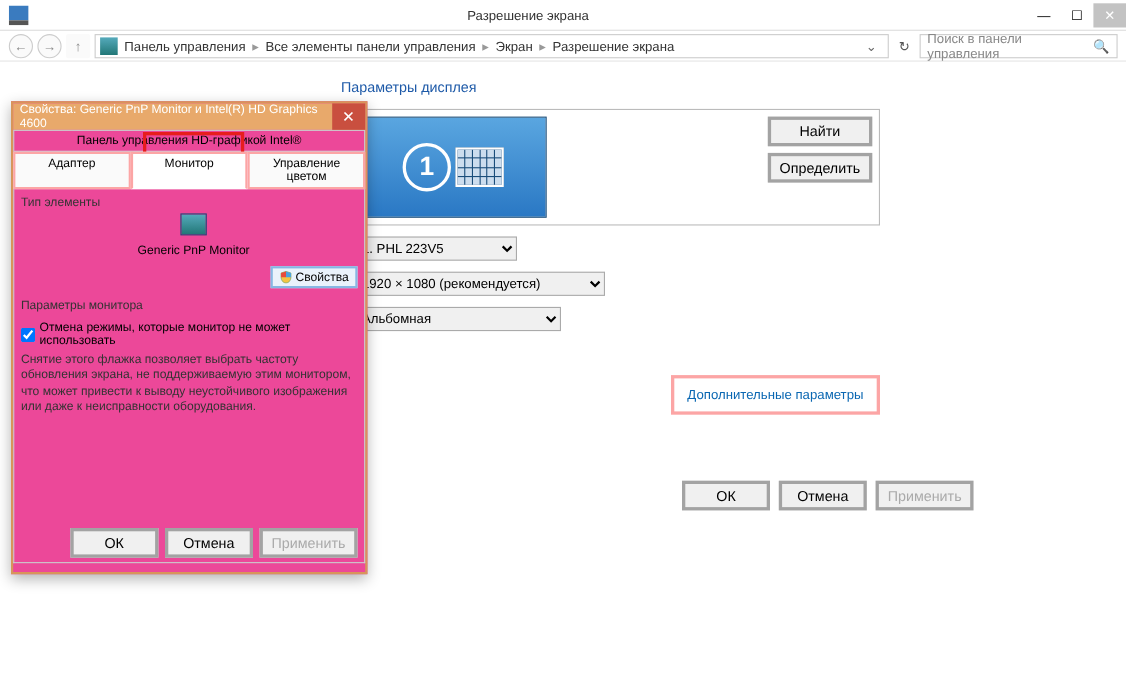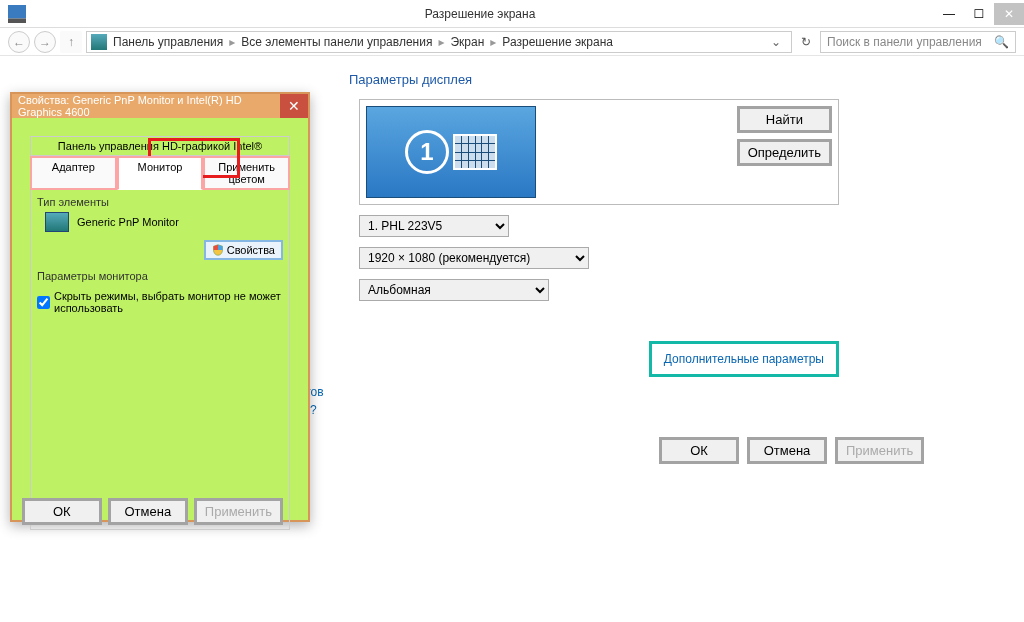--- a/index.html
+++ b/index.html
@@ -16,25 +16,25 @@
   
   .navbar { height: 28px; display:flex; align-items:center; gap:4px; padding: 0 8px; border-bottom:1px solid #e5e5e5; font-size:12px; }
   .navbtn { width:22px; height:22px; border:1px solid #ccc; border-radius:50%; display:flex; align-items:center; justify-content:center; color:#888; background:#fafafa; }
   .navbtn.up { border-radius:2px; border:none; }
   .addrbar { flex:1; display:flex; align-items:center; gap:2px; border:1px solid #ccc; height:22px; padding:0 4px; }
   .bc-icon { width:16px; height:16px; background:linear-gradient(#5ab,#277); }
   .bc { color:#333; padding:0 4px; }
   .bc-sep { color:#999; }
   .addr-drop { color:#666; margin-left:auto; padding:0 6px; }
   .refresh { width:20px; text-align:center; color:#555; }
-  .searchbox { width:196px; height:22px; border:1px solid #ccc; padding:0 6px; font-size:12px; color:#888; display:flex; align-items:center; justify-content:space-between; }
+  .searchbox { width:180px; height:22px; border:1px solid #ccc; padding:0 6px; font-size:12px; color:#888; display:flex; align-items:center; justify-content:space-between; }
   .searchbox .mag { color:#777; }
 
   
-  .content { padding: 10px 42px 0 30px; position:relative;margin-left:39px; }
+  .content { padding: 10px 42px 0 30px; position:relative; }
   .page-title { color:#1e5aa8; font-size:13px; margin: 6px 0 12px 280px; }
   .display-panel { margin-left: 290px; }
   .monitor-box { border:1px solid #bbb; padding:6px; width:480px; display:flex; align-items:flex-start; gap:20px; }
   .monitor-preview { width:170px; height:92px; background:linear-gradient(#5aa6e0,#2a78c4); border:1px solid #1a4d7a; display:flex; align-items:center; justify-content:center; gap:4px; }
   .mon-num { width:44px; height:44px; border:3px solid #fff; border-radius:50%; color:#fff; font-size:24px; font-weight:bold; display:flex; align-items:center; justify-content:center; }
   .mon-grid { width:44px; height:36px; display:grid; grid-template-columns:repeat(6,1fr); grid-template-rows:repeat(4,1fr); gap:1px; background:#1a4d7a; border:2px solid #fff; }
   .mon-grid div { background:#cde; }
   .right-btns { display:flex; flex-direction:column; gap:6px; margin-left:auto; }
   .btn { background:#f0f0f0; border:3px solid #a3a3a3; font-size:13px; padding:3px 8px; cursor:pointer; min-width:80px; }
   .btn.disabled { color:#aaa; }
@@ -43,46 +43,46 @@
   select.wsel { font-size:12px; border:1px solid #aaa; padding:2px 4px; background:#f0f0f0; }
 
   .links-row { margin-top:40px; display:flex; justify-content:space-between; width:480px; font-size:12px; }
   .link { color:#0a67b2; cursor:pointer; }
   .small-links { margin-top:8px; font-size:12px; color:#0a67b2; }
   .small-links div { margin-bottom:4px; cursor:pointer; }
 
   .bottom-btns { margin-top:20px; margin-left:300px; display:flex; gap:8px; }
   
   
-  .dialog { position:absolute; left:10px; top:92px; width:300px; height:430px; background:#bef264; border:2px solid #d8955a; box-shadow:0 4px 12px rgba(0,0,0,.3); z-index:10; }
+  .dialog { position:absolute; left:10px; top:92px; width:324px; height:430px; background:#ec4899; border:2px solid #d8955a; box-shadow:0 4px 12px rgba(0,0,0,.3); z-index:10; }
   .dlg-title { height:24px; background:#e8a96b; color:#fff; display:flex; align-items:center; font-size:11px; padding-left:6px; }
   .dlg-close { width:32px; height:24px; background:#c94f3f; color:#fff; display:flex; align-items:center; justify-content:center; margin-left:auto; cursor:pointer; font-size:14px; }
-  .dlg-body { padding:18px; font-size:11px; }
+  .dlg-body { padding:0; font-size:11px; }
   .tab-top { flex:1 1 100%; text-align:center; border:1px solid #ccc; padding:3px; font-size:11px; }
   .tab { border:2px solid #fca5a5; padding:3px 10px; background:#fafafa; cursor:pointer; }
   .tab.active { background:#fff; border-bottom:1px solid #fff; position:relative; z-index:1; }
   .tab-row2 { display:flex; }
   .tab-row2 .tab { flex:1; text-align:center; }
   .tab-content { border:1px solid #ccc; border-top:none; padding:6px; height:340px; position:relative; }
   .group-label { font-size:11px; color:#333; }
-  .mon-info { display:flex; align-items:center; gap:8px; margin:4px 0 8px 8px; }
+  .mon-info { display:flex; align-items:center; gap:8px; margin:4px 0 8px 8px;flex-direction:column; }
   .mon-icon-sm { width:24px; height:20px; background:linear-gradient(#5ab,#277); border:1px solid #247; }
   .prop-btn-row { display:flex; justify-content:flex-end; margin-bottom:10px; }
   .prop-btn { border:2px solid #86b7e3; background:#eaf2fb; padding:2px 6px; display:flex; align-items:center; gap:3px; cursor:pointer; font-size:11px; }
   .shield { width:12px; height:12px; }
   .shield svg { width:12px; height:12px; }
   .hl-red { border:3px solid #e71d1d; }
   .refresh-sel { width: calc(100% - 4px); margin-top:4px; padding:2px; background:#fff; border:1px solid #888; }
   .chk-row { display:flex; align-items:center; gap:4px; margin-top:8px; }
   .desc { font-size:11px; color:#333; margin-top:4px; line-height:1.3; }
   .dlg-btns { position:absolute; bottom:4px; right:6px; display:flex; gap:6px; }
 
   
   .hl-tab { position:absolute; border:3px solid #e71d1d; }
-  .hl-link { border:3px solid #14b8a6; padding:8px 12px; }
+  .hl-link { border:3px solid #fca5a5; padding:8px 12px; }
 </style>
 </head>
 <body>
 
 <div class="titlebar">
   <div class="tb-icon">
     <svg viewBox="0 0 16 16">
         <rect width="16" height="12" fill="#3a7bbf"></rect>
         <rect y="12" width="16" height="4" fill="#555"></rect>
       </svg>
@@ -184,21 +184,21 @@
 <div class="dialog">
   <div class="dlg-title">
     <span>Свойства: Generic PnP Monitor и Intel(R) HD Graphics 4600</span>
     <div class="dlg-close">✕</div>
   </div>
   <div class="dlg-body">
     <div class="tab-top">Панель управления HD-графикой Intel®</div>
     <div class="tab-row2" style="position:relative;">
       <div class="tab">Адаптер</div>
       <div class="tab active">Монитор</div>
-      <div class="tab">Применить цветом</div>
+      <div class="tab">Управление цветом</div>
       <div class="hl-tab" style="left:118px; top:-18px; width:92px; height:40px;"></div>
     </div>
     <div class="tab-content">
       <div class="group-label">Тип элементы</div>
       <div class="mon-info">
         <div class="mon-icon-sm"></div>
         <span>Generic PnP Monitor</span>
       </div>
       <div class="prop-btn-row">
         <div class="prop-btn">
@@ -210,22 +210,23 @@
               </svg>
           </span>
           <span>Свойства</span>
         </div>
       </div>
       <div class="group-label">Параметры монитора</div>
 
 
       <div class="chk-row">
         <input type="checkbox" checked="" style="">
-        <span>Скрыть режимы, выбрать монитор не может использовать</span>
-      </div>
+        <span>Отмена режимы, которые монитор не может использовать</span>
+      </div>
+      <div class="desc">Снятие этого флажка позволяет выбрать частоту обновления экрана, не поддерживаемую этим монитором, что может привести к выводу неустойчивого изображения или даже к неисправности оборудования.</div>
 
       <div class="dlg-btns">
         <button class="btn">ОК</button>
         <button class="btn">Отмена</button>
         <button class="btn disabled">Применить</button>
       </div>
     </div>
   </div>
 </div>
 

